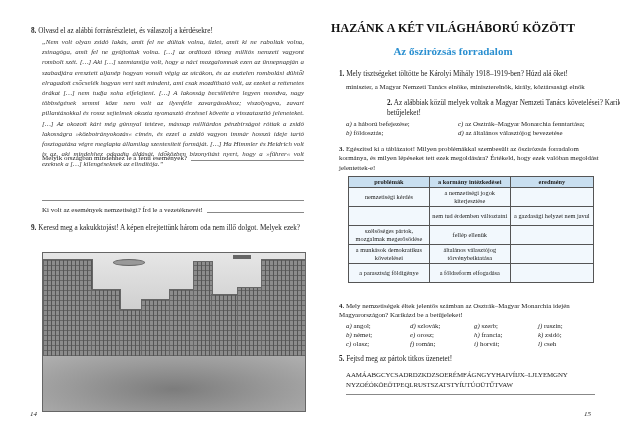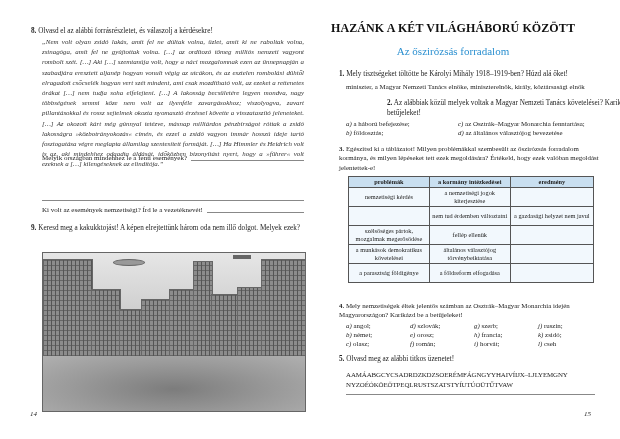--- a/index.html
+++ b/index.html
@@ -12,21 +12,21 @@
   .quote{position:absolute;left:42px;top:37px;width:262px;font-size:6.9px;line-height:10.2px;font-style:italic;text-align:justify;color:#333;}
   .qa-row{position:absolute;left:42px;width:262px;font-size:7px;line-height:9px;display:flex;align-items:flex-end;}
   .qa-row .line{flex:1;border-bottom:1px solid #888;margin-left:4px;margin-bottom:2px;}
   .full-line{position:absolute;left:42px;width:262px;border-bottom:1px solid #888;}
   .picture{position:absolute;left:42px;top:252px;width:262px;height:158px;border:1px solid #666;background:linear-gradient(#e6e6e6 0%,#d0d0d0 35%,#b9b9b9 60%,#a9a9a9 100%);overflow:hidden;}
   .bld{position:absolute;bottom:0;background:#8c8c8c;border:1px solid #666;}
   .win{background-image:repeating-linear-gradient(90deg,transparent 0 3px,#555 3px 4px),repeating-linear-gradient(0deg,transparent 0 4px,#666 4px 5px);}
   .plaza{position:absolute;left:0;right:0;bottom:0;height:55px;background:radial-gradient(ellipse at 50% 60%,#7c7c7c 0%,#9a9a9a 55%,#b0b0b0 100%);}
   .pagenum{position:absolute;font-size:7px;font-style:italic;font-weight:normal;}
   .title{position:absolute;left:0;width:310px;top:21px;text-align:center;font-weight:bold;font-size:12px;letter-spacing:0.1px;color:#111;}
-  .subtitle{position:absolute;left:0;width:310px;top:45px;text-align:center;font-weight:normal;font-size:11px;color:#2a8fd0;}
+  .subtitle{position:absolute;left:0;width:310px;top:45px;text-align:center;font-weight:bold;font-size:11px;color:#2a8fd0;}
   .choices{position:absolute;font-size:6.9px;line-height:9px;}
   .choices span.l{font-style:italic;}
   table.t3{position:absolute;left:348px;top:176px;width:246px;border-collapse:collapse;font-size:6.3px;line-height:7.6px;text-align:center;color:#222;}
   table.t3 th{background:#c9dff0;border:1px solid #555;font-weight:bold;height:10px;padding:0;}
   table.t3 td{border:1px solid #555;background:#f2f8fd;height:18px;padding:0 2px;vertical-align:middle;}
   .code{position:absolute;left:346px;top:370px;font-size:6.9px;line-height:9.8px;letter-spacing:-0.1px;}
   .ans5{position:absolute;left:346px;top:394px;width:249px;border-bottom:1px solid #888;}
 </style>
 </head>
 <body>
@@ -150,21 +150,21 @@
 <div class="choices" style="left:474px;top:330px;"><span class="l">h)</span> <span>francia;</span></div>
 <div class="choices" style="left:538px;top:330px;"><span class="l">k)</span> <span>zsidó;</span></div>
 
 <div class="choices" style="left:346px;top:339px;"><span class="l">c)</span> <span>olasz;</span></div>
 <div class="choices" style="left:410px;top:339px;"><span class="l">f)</span> <span>román;</span></div>
 <div class="choices" style="left:474px;top:339px;"><span class="l">i)</span> <span>horvát;</span></div>
 <div class="choices" style="left:538px;top:339px;"><span class="l">l)</span> <span>cseh</span></div>
 
 <div class="q" style="left:339px;top:355px;width:262px;">
   <span class="qnum">5.</span>
-  <span>Olvasd meg az alábbi titkos üzenetet!</span>
+  <span>Fejtsd meg az pártok titkos üzenetet!</span>
 </div>
 <div class="code">
   <div>AAMÁABGCYCSADRDZKDZSOERÉMFÁGNGYYHAIVÍIJX–LJLYEMGNY</div>
   <div>NYZOÉÓKÖEŐTPEQLRUSTSZATSTYÍUTÚOÜTŰTVAW</div>
 </div>
 <div class="ans5"></div>
 
 <div class="pagenum" style="left:584px;top:410px;">15</div>
 
 </body></html>

